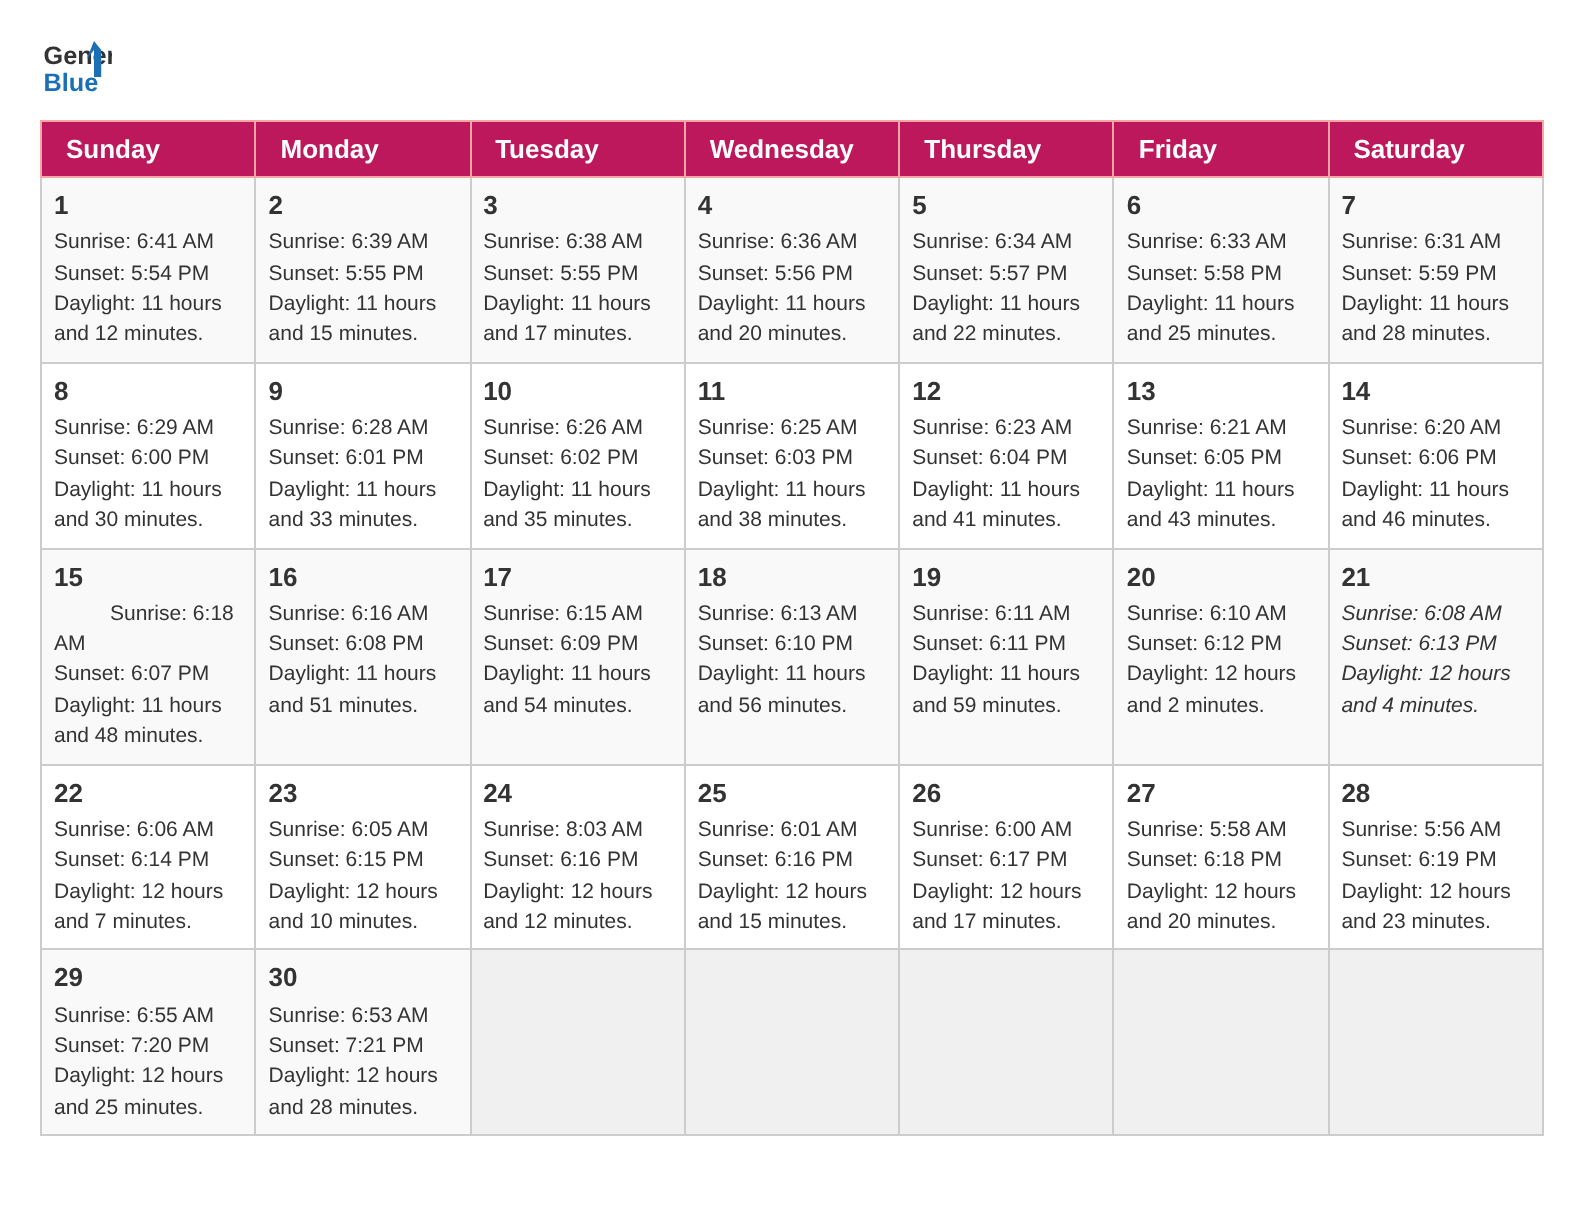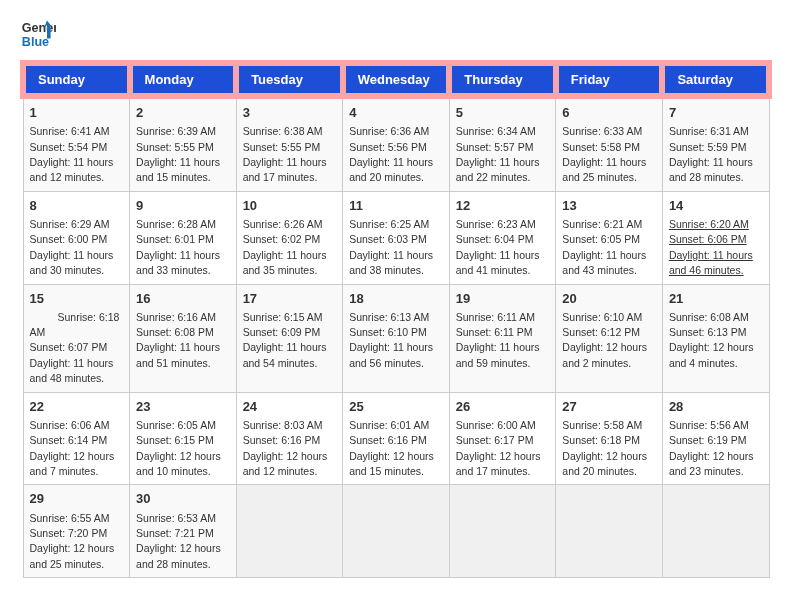--- a/index.html
+++ b/index.html
@@ -37,27 +37,27 @@
       font-size: 14px;
       color: #555;
       font-weight: normal;
     }
     table {
       width: 100%;
       border-collapse: collapse;
       font-size: 11px;
     }
     thead tr th {
-      background-color: #1d4ed8;
+      background-color: #be185d;
       color: #fff;
       padding: 6px 12px;
       text-align: left;
       font-size: 13px;
       font-weight: bold;
-      border: 6px solid #fca5a5;
+      border: 1px solid #fca5a5;
     }
     tbody tr td {
       vertical-align: top;
       padding: 5px 6px;
       border: 1px solid #ccc;
       min-height: 70px;
       width: calc(100% / 7);
       background: #fff;
       color: #333;
       line-height: 1.4;
@@ -157,21 +157,21 @@
 Daylight: 11 hours
 and 38 minutes.</span></td>
         <td><span class="day-number">12</span><span class="day-info" style="white-space: pre-line;">Sunrise: 6:23 AM
 Sunset: 6:04 PM
 Daylight: 11 hours
 and 41 minutes.</span></td>
         <td><span class="day-number">13</span><span class="day-info" style="white-space: pre-line;">Sunrise: 6:21 AM
 Sunset: 6:05 PM
 Daylight: 11 hours
 and 43 minutes.</span></td>
-        <td><span class="day-number">14</span><span class="day-info" style="white-space: pre-line; text-decoration: underline;">Sunrise: 6:20 AM
+        <td><span class="day-number">14</span><span class="day-info" style="white-space: pre-line;">Sunrise: 6:20 AM
 Sunset: 6:06 PM
 Daylight: 11 hours
 and 46 minutes.</span></td>
       </tr>
       <tr>
         <td><span class="day-number">15</span><span class="day-info" style="white-space: pre-line; margin-left: 28px;">Sunrise: 6:18 AM
 Sunset: 6:07 PM
 Daylight: 11 hours
 and 48 minutes.</span></td>
         <td><span class="day-number">16</span><span class="day-info" style="white-space: pre-line;">Sunrise: 6:16 AM
@@ -187,21 +187,21 @@
 Daylight: 11 hours
 and 56 minutes.</span></td>
         <td><span class="day-number">19</span><span class="day-info" style="white-space: pre-line;">Sunrise: 6:11 AM
 Sunset: 6:11 PM
 Daylight: 11 hours
 and 59 minutes.</span></td>
         <td><span class="day-number">20</span><span class="day-info" style="white-space: pre-line;">Sunrise: 6:10 AM
 Sunset: 6:12 PM
 Daylight: 12 hours
 and 2 minutes.</span></td>
-        <td><span class="day-number">21</span><span class="day-info" style="white-space: pre-line;">Sunrise: 6:08 AM
+        <td><span class="day-number">21</span><span class="day-info" style="white-space: pre-line; font-style: italic;">Sunrise: 6:08 AM
 Sunset: 6:13 PM
 Daylight: 12 hours
 and 4 minutes.</span></td>
       </tr>
       <tr>
         <td><span class="day-number">22</span><span class="day-info" style="white-space: pre-line;">Sunrise: 6:06 AM
 Sunset: 6:14 PM
 Daylight: 12 hours
 and 7 minutes.</span></td>
         <td><span class="day-number">23</span><span class="day-info" style="white-space: pre-line;">Sunrise: 6:05 AM

